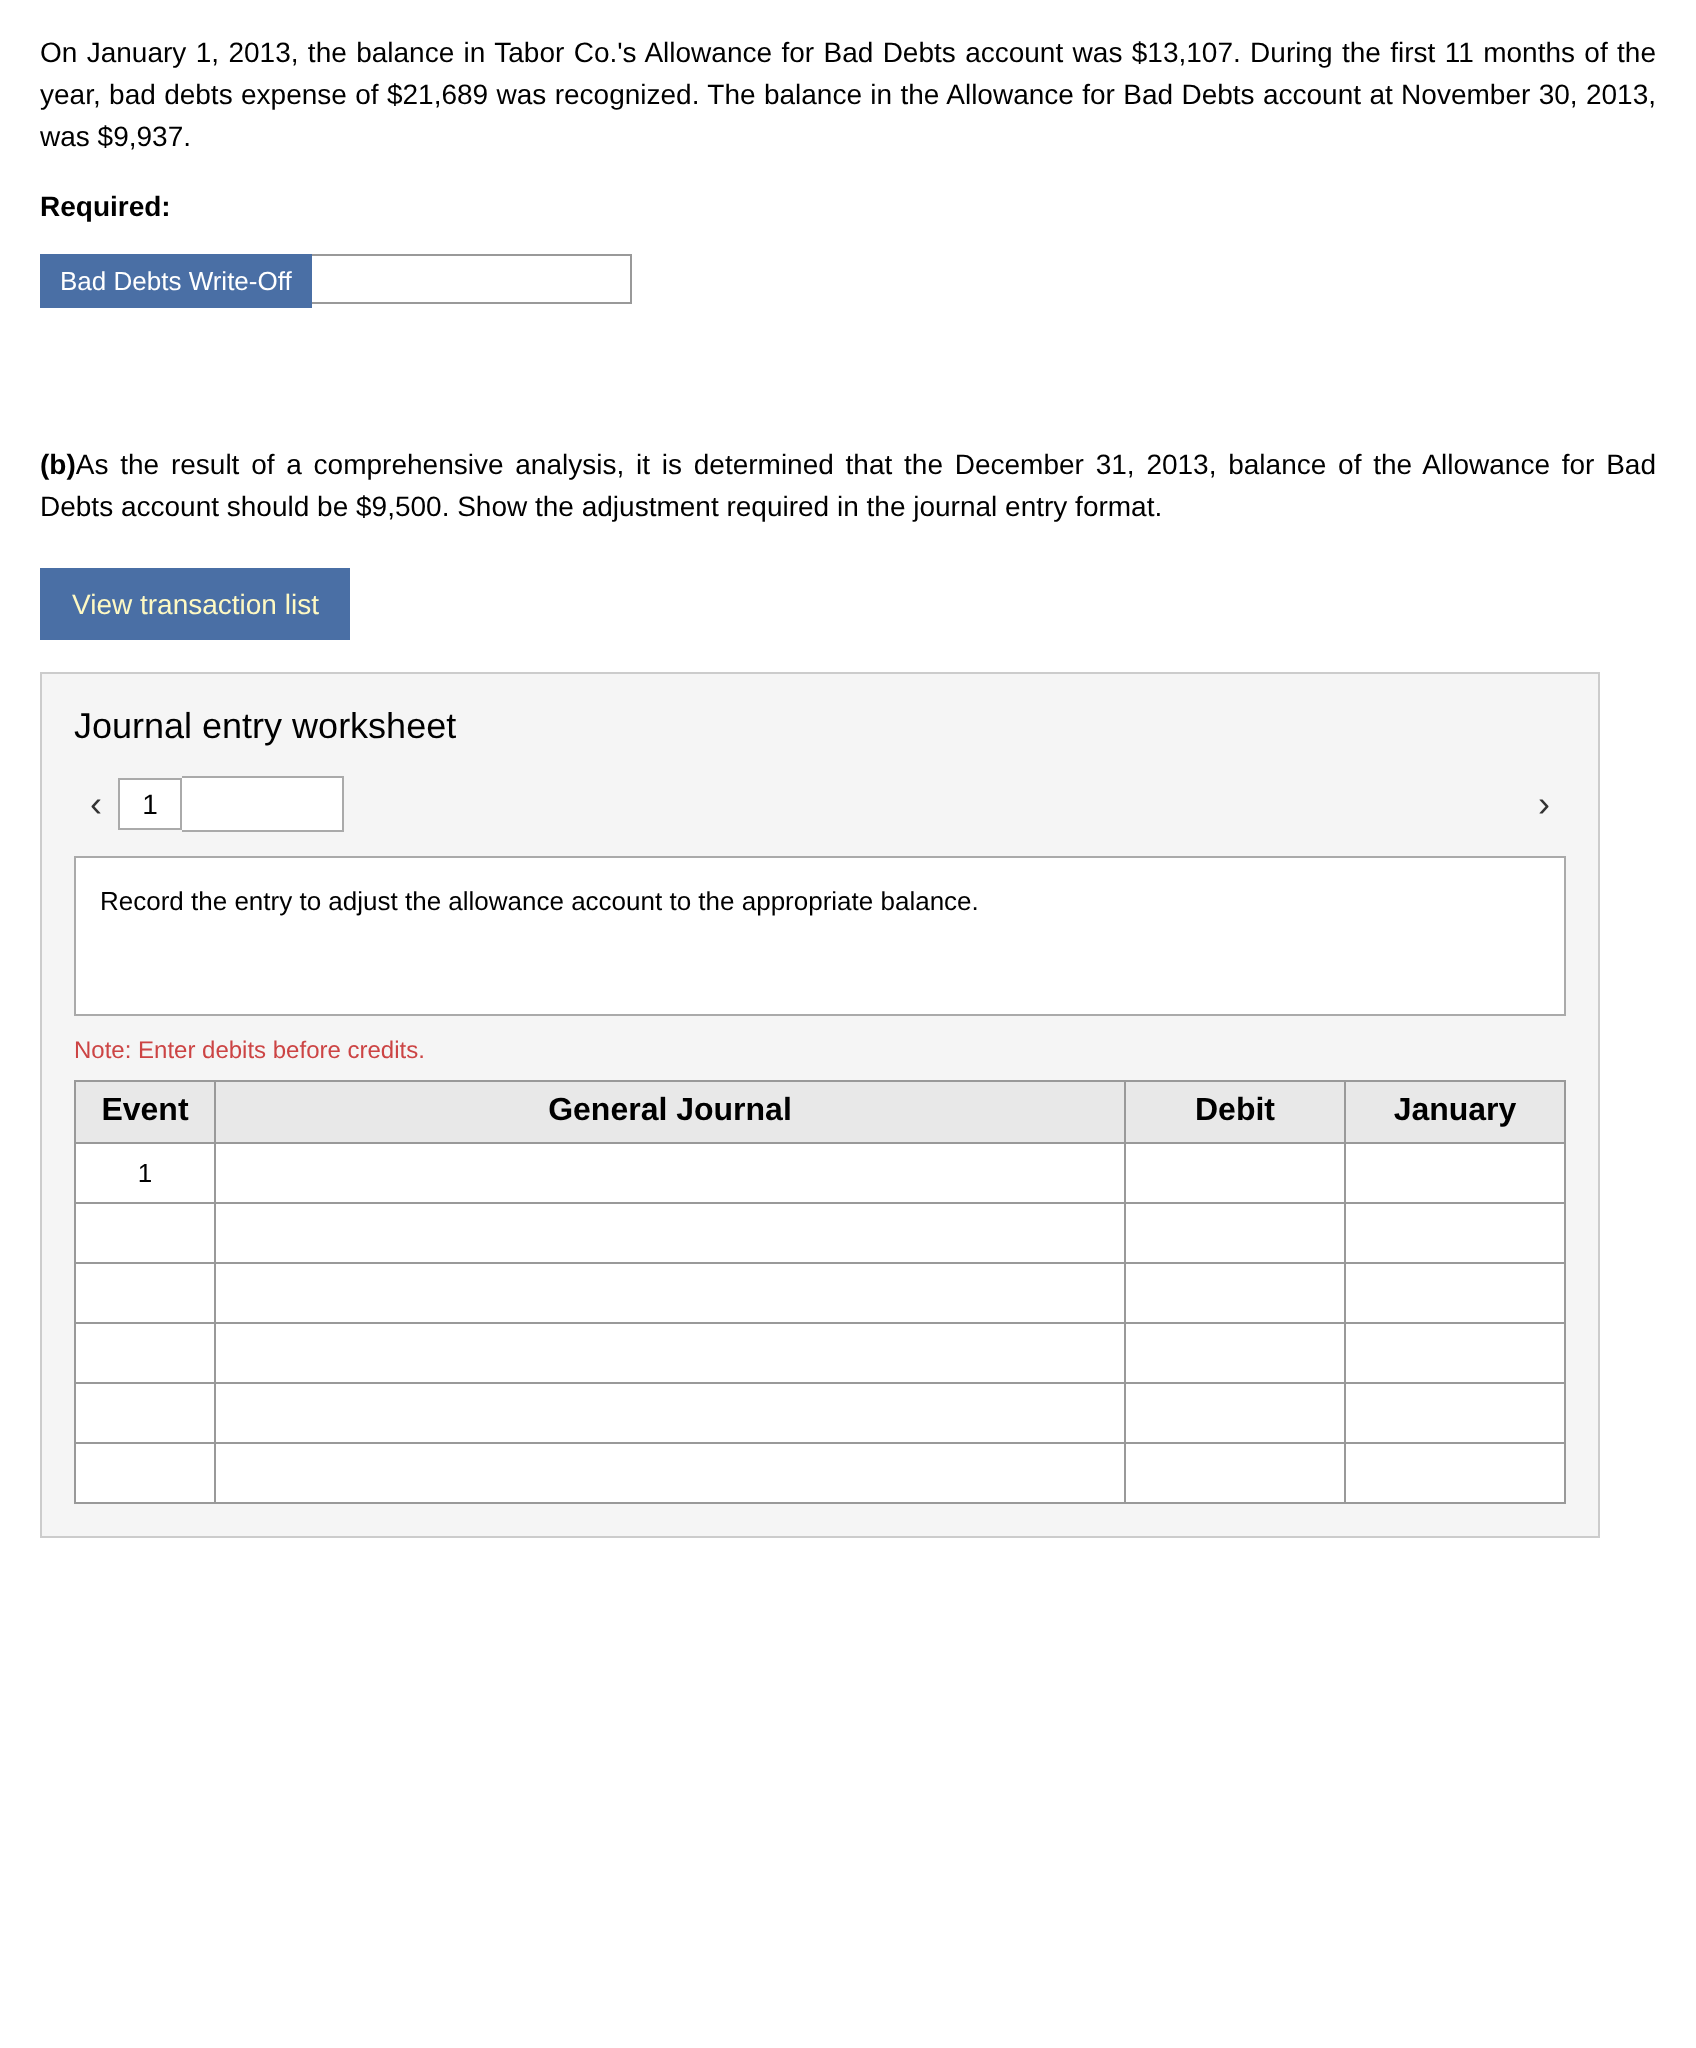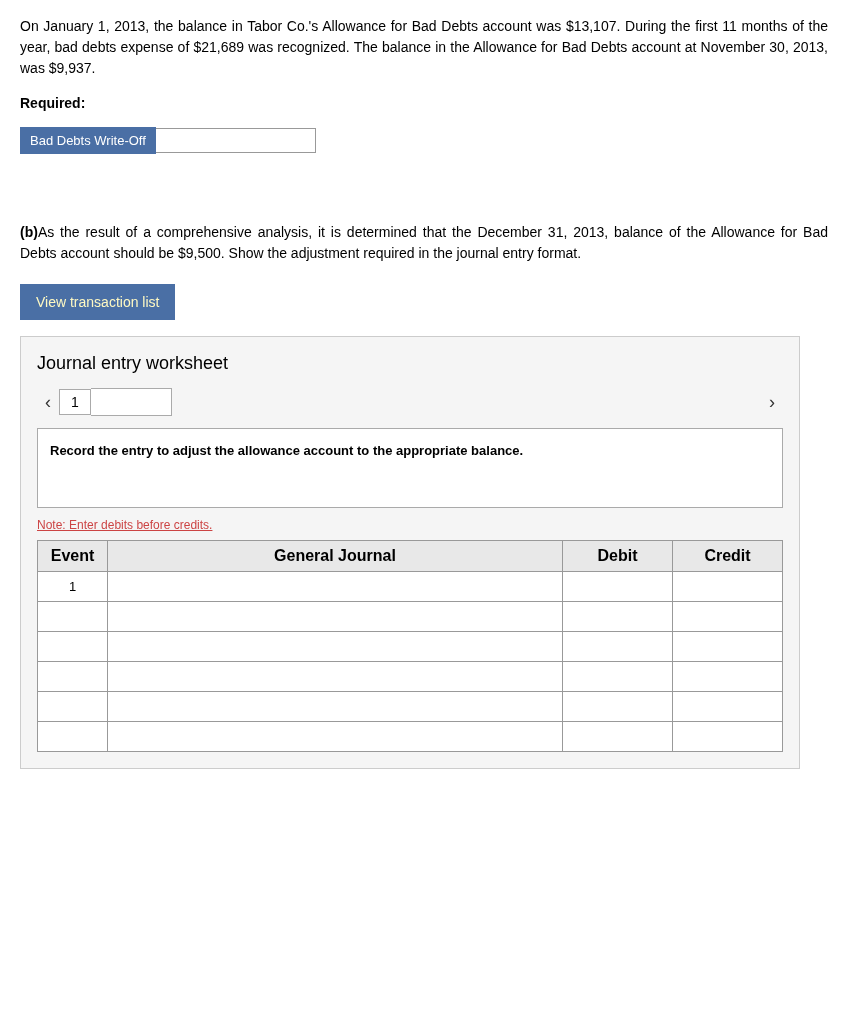--- a/index.html
+++ b/index.html
@@ -34,21 +34,21 @@
     }
 
     .part-a {
       margin-bottom: 12px;
       text-align: justify;
       line-height: 1.5;
     }
 
     .bad-debts-row {
       display: flex;
-      align-items: center;
+      align-items: flex-start;
       margin-bottom: 8px;
       margin-top: 16px;
     }
 
     .bad-debts-label {
       background-color: #4a6fa5;
       color: #ffffff;
       padding: 6px 10px;
       font-size: 13px;
       white-space: nowrap;
@@ -137,28 +137,26 @@
     }
 
     .entry-description-box {
       border: 1px solid #aaa;
       background: #ffffff;
       padding: 12px;
       margin-bottom: 10px;
       font-size: 13px;
       line-height: 1.5;
       min-height: 80px;
-      font-weight: bold;
     }
 
     .note-text {
       color: #cc4444;
       font-size: 12px;
       margin-bottom: 8px;
-      text-decoration: underline;
     }
 
     .journal-table {
       width: 100%;
       border-collapse: collapse;
       background: #fff;
     }
 
     .journal-table th {
       background: #e8e8e8;
@@ -245,21 +243,21 @@
   </div>
 
   <div class="note-text">Note: Enter debits before credits.</div>
 
   <table class="journal-table">
     <thead>
       <tr>
         <th class="col-event">Event</th>
         <th>General Journal</th>
         <th class="col-debit">Debit</th>
-        <th class="col-credit">Credit</th>
+        <th class="col-credit">January</th>
       </tr>
     </thead>
     <tbody>
       <tr>
         <td class="event-cell">1</td>
         <td class="journal-cell"><input type="text" style=""></td>
         <td class="amount-cell"><input type="text" style=""></td>
         <td class="amount-cell"><input type="text" style=""></td>
       </tr>
       <tr>

